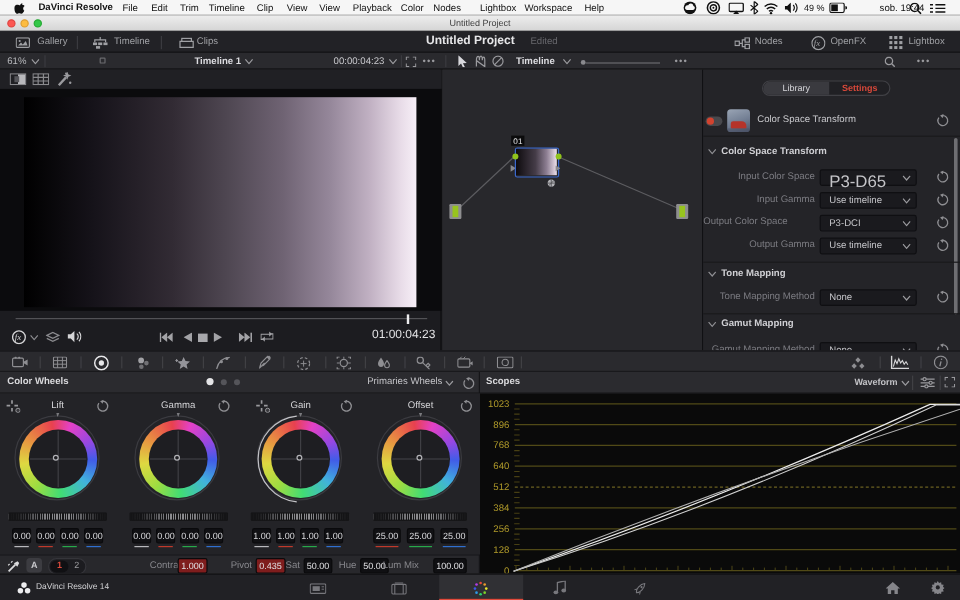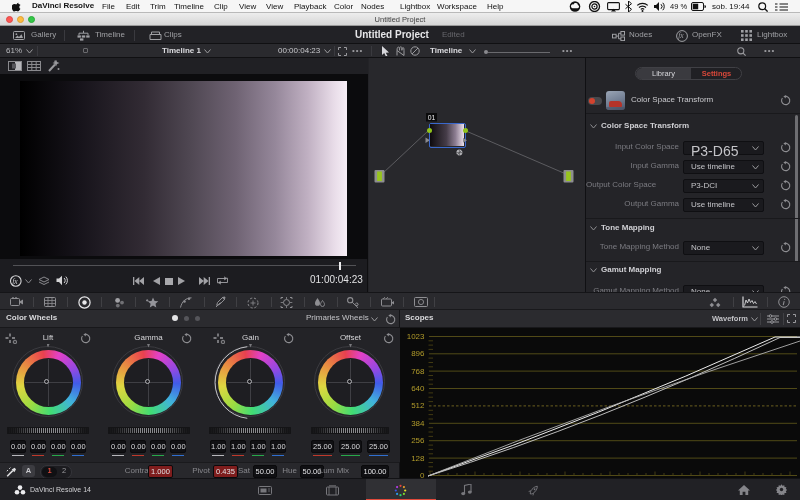--- a/index.html
+++ b/index.html
@@ -50,21 +50,21 @@
 <svg class="a" style="left:654px;top:2px" width="12" height="9" viewBox="0 0 12 9">
       <path d="M0 3h2l3-3v9L2 6H0z" fill="#111"></path>
       <path d="M7 2.2a3.2 3.2 0 0 1 0 4.6M8.8 0.8a5.5 5.5 0 0 1 0 7.4" fill="none" stroke="#111" stroke-width="1"></path>
     </svg>
 <span class="a" style="left:670px;top:2px;font-size:7.5px">49 %</span>
 <svg class="a" style="left:691px;top:2px" width="15" height="9" viewBox="0 0 15 9">
       <rect x="0.5" y="0.5" width="12" height="8" rx="1.5" fill="none" stroke="#111" stroke-width="1"></rect>
       <rect x="1.7" y="1.7" width="5.5" height="5.6" fill="#111"></rect>
       <path d="M13.5 3v3a1.5 1.5 0 0 0 0-3z" fill="#111"></path>
     </svg>
-<span class="a" style="left:712px;top:2px;font-size:8px">sob. 19:44</span>
+<span class="a" style="left:733px;top:2px;font-size:8px">sob. 19:44</span>
 <svg class="a" style="left:758px;top:2px" width="10" height="10" viewBox="0 0 10 10">
       <circle cx="4.2" cy="4.2" r="3.4" fill="none" stroke="#111" stroke-width="1.2"></circle>
       <path d="M6.8 6.8L9.6 9.6" stroke="#111" stroke-width="1.3"></path>
     </svg>
 <svg class="a" style="left:775px;top:3px" width="13" height="8" viewBox="0 0 13 8">
       <path d="M0 1h2.5M0 4h2.5M0 7h2.5M4.5 1H13M4.5 4H13M4.5 7H13" stroke="#111" stroke-width="1.2"></path>
     </svg>
 </div>
 
 <div class="a" style="left:0;top:13px;width:800px;height:13px;background:linear-gradient(#ededed,#d6d6d6);border-bottom:1px solid #9a9a9a">

